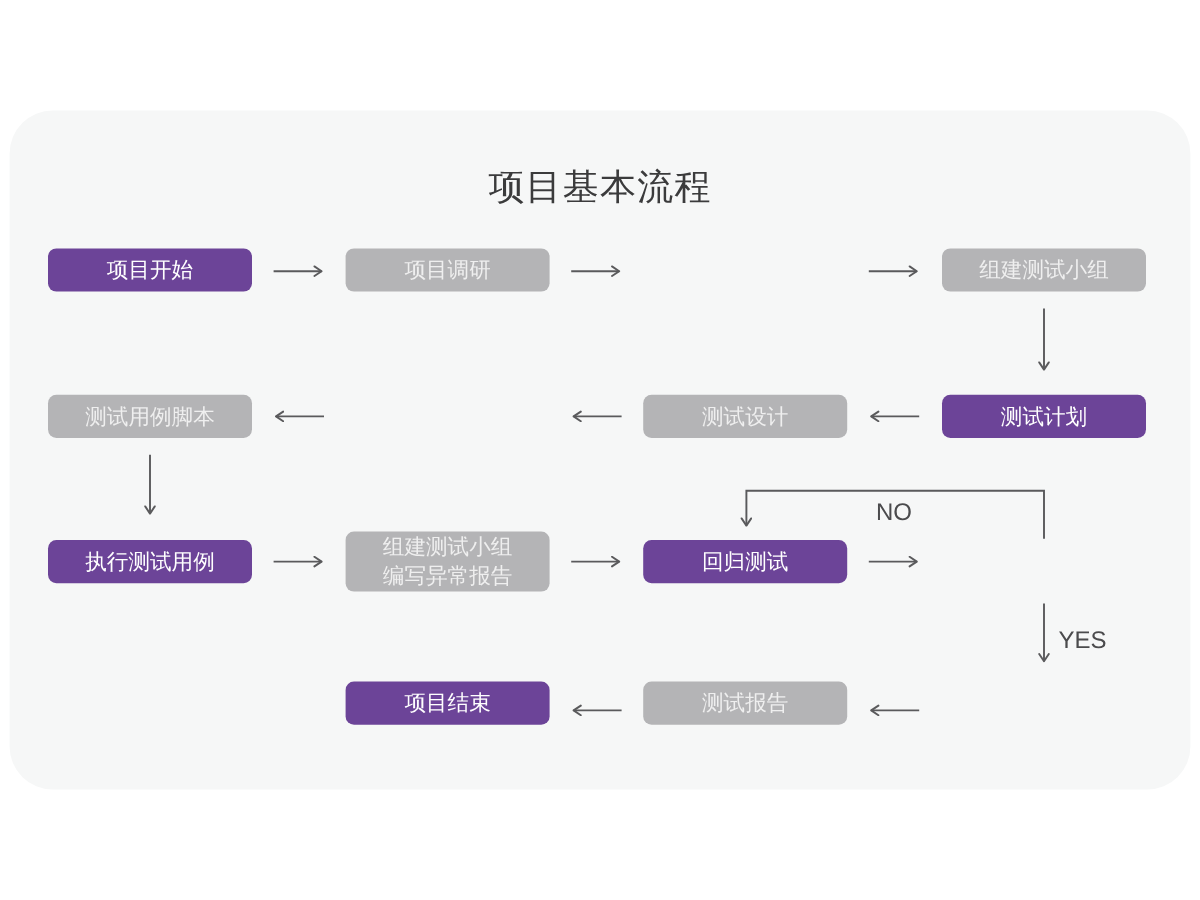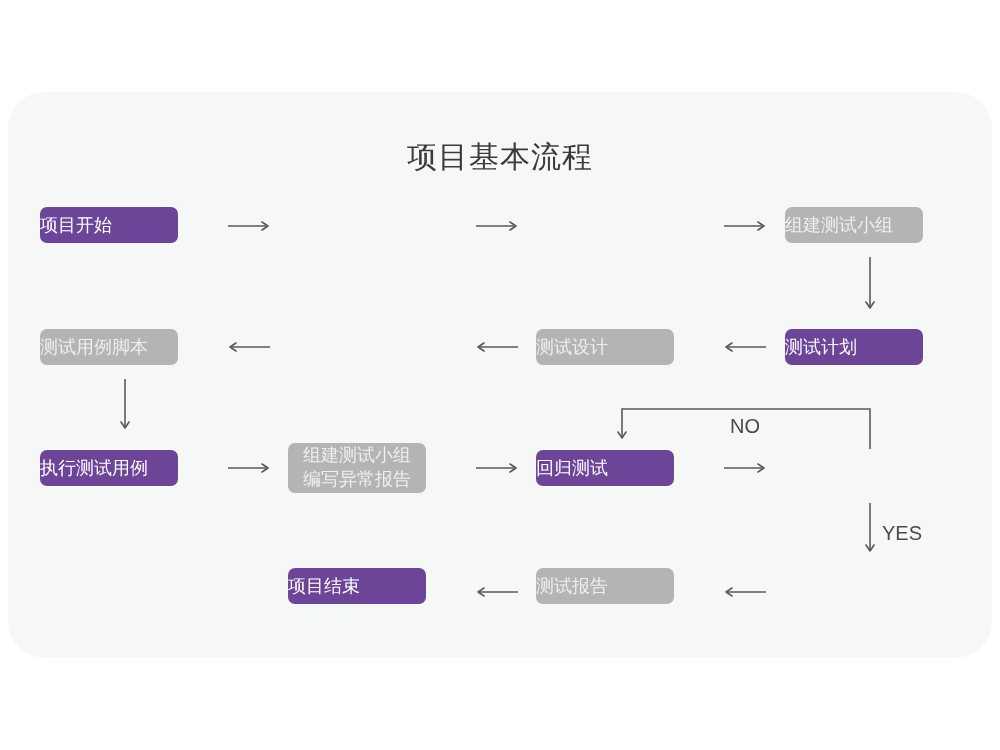--- a/index.html
+++ b/index.html
@@ -6,22 +6,22 @@
   .page{position:relative;width:1000px;height:750px;background:#ffffff;overflow:hidden;
         font-family:"Liberation Sans",sans-serif;text-decoration:underline;}
   .card{position:absolute;left:8px;top:92px;width:984px;height:566px;
         background:var(--card-bg,#f6f7f7);border-radius:36px;}
   .title{position:absolute;left:0;top:142px;width:1000px;margin:0;text-align:center;
          font-size:30px;font-weight:500;line-height:1;color:var(--title-color,#3b3b3c);
          letter-spacing:1px;}
   .edges{position:absolute;left:0;top:0;width:1000px;height:750px;pointer-events:none;}
   .edges path{fill:none;stroke:var(--arrow,#5a5a5c);stroke-width:1.6px;}
   .edges text{fill:#4b4b4d;font-size:20px;font-family:"Liberation Sans",sans-serif;}
-  .node{position:absolute;width:138px;height:36px;border-radius:7px;
-        display:flex;align-items:center;justify-content:flex-start;text-align:center;
+  .node{position:absolute;width:170px;height:36px;border-radius:7px;
+        display:flex;align-items:center;justify-content:center;text-align:center;
         font-size:18px;line-height:1.35;}
   .node.purple{background:var(--purple,#6c4498);color:var(--purple-text,#ffffff);}
   .node.gray{background:var(--gray,#b4b4b6);color:var(--gray-text,#efefef);}
   .c1{left:40px}.c2{left:288px}.c3{left:536px}.c4{left:785px}
   .r1{top:207px}.r2{top:329px}.r3{top:450px}.r4{top:568px}
   .node.tall{top:443px;height:50px;flex-direction:column;}
 </style>
 </head>
 <body>
 
@@ -57,20 +57,23 @@
     <path d="M870 503 V551" marker-end="url(#ah)"></path>
     <text x="882" y="540" text-anchor="start">YES</text>
 
     <path d="M766 592 H726" marker-end="url(#ah)"></path>
     <path d="M518 592 H478" marker-end="url(#ah)"></path>
   </svg>
 
   <div class="node purple c1 r1">
     <span>项目开始</span>
   </div>
+  <div class="node gray c2 r1">
+    <span>项目调研</span>
+  </div>
   <div class="node gray c4 r1">
     <span>组建测试小组</span>
   </div>
 
   <div class="node gray c1 r2">
     <span>测试用例脚本</span>
   </div>
   <div class="node gray c3 r2">
     <span>测试设计</span>
   </div>

